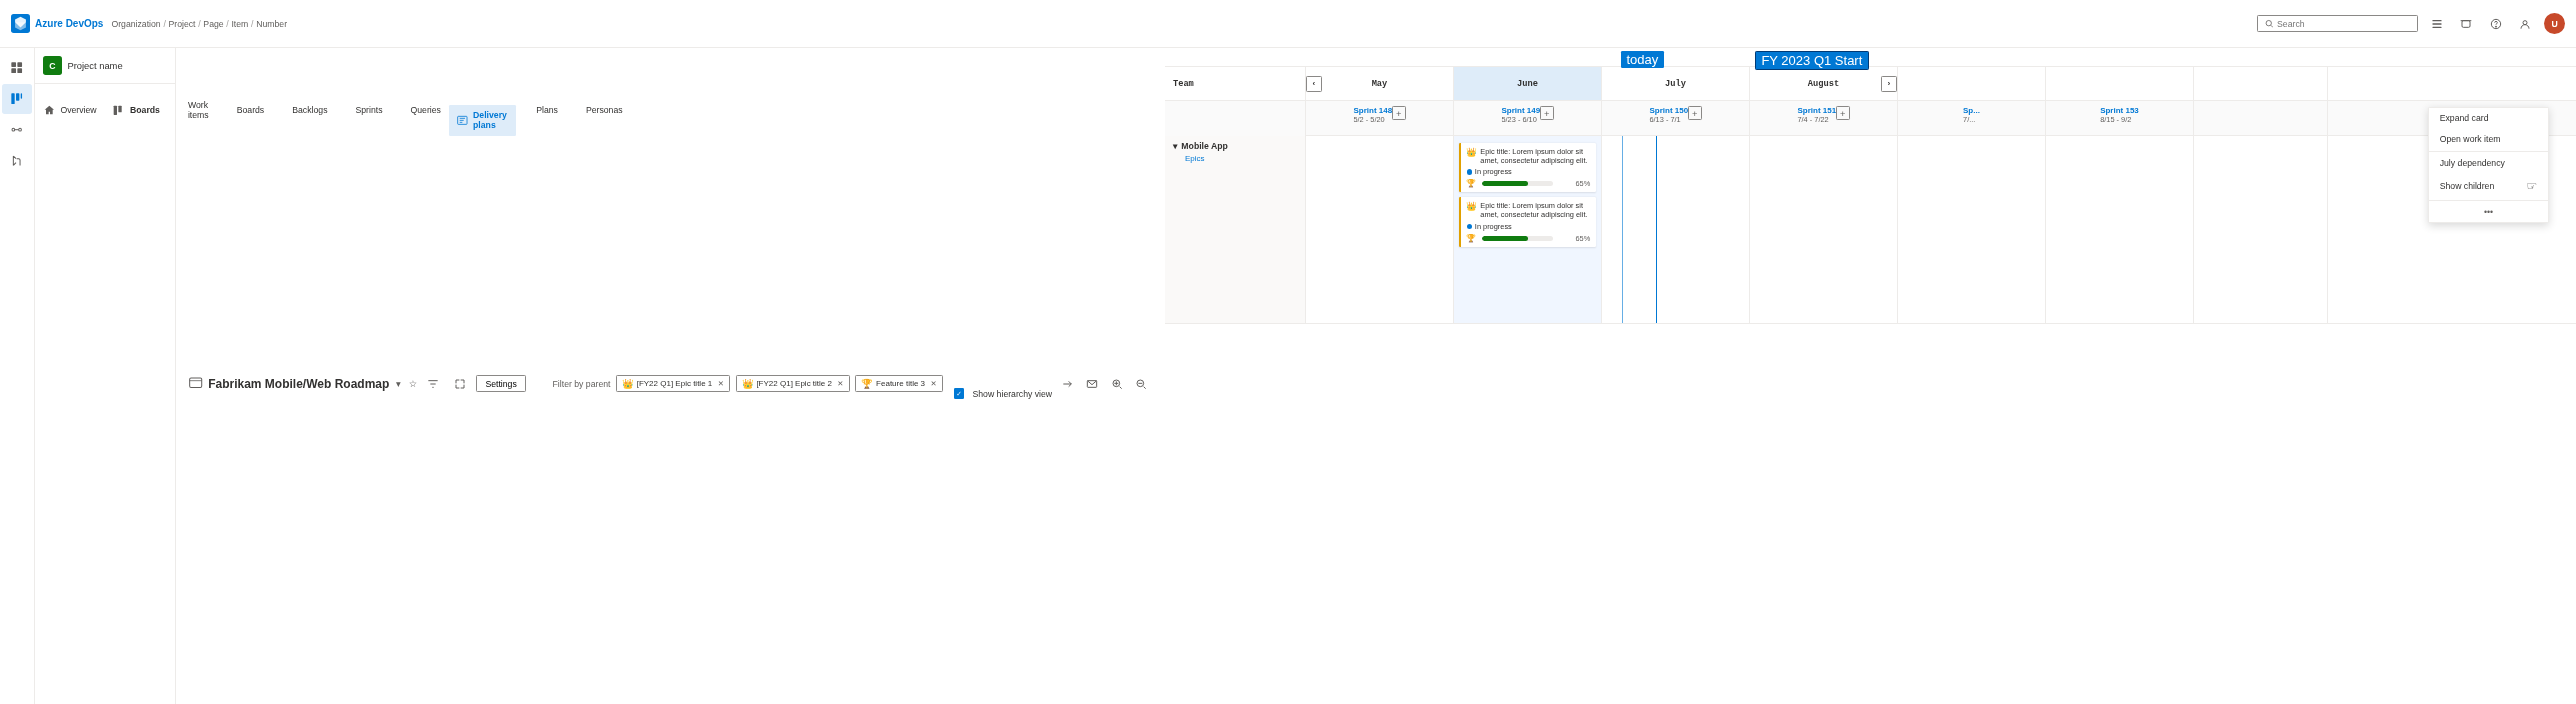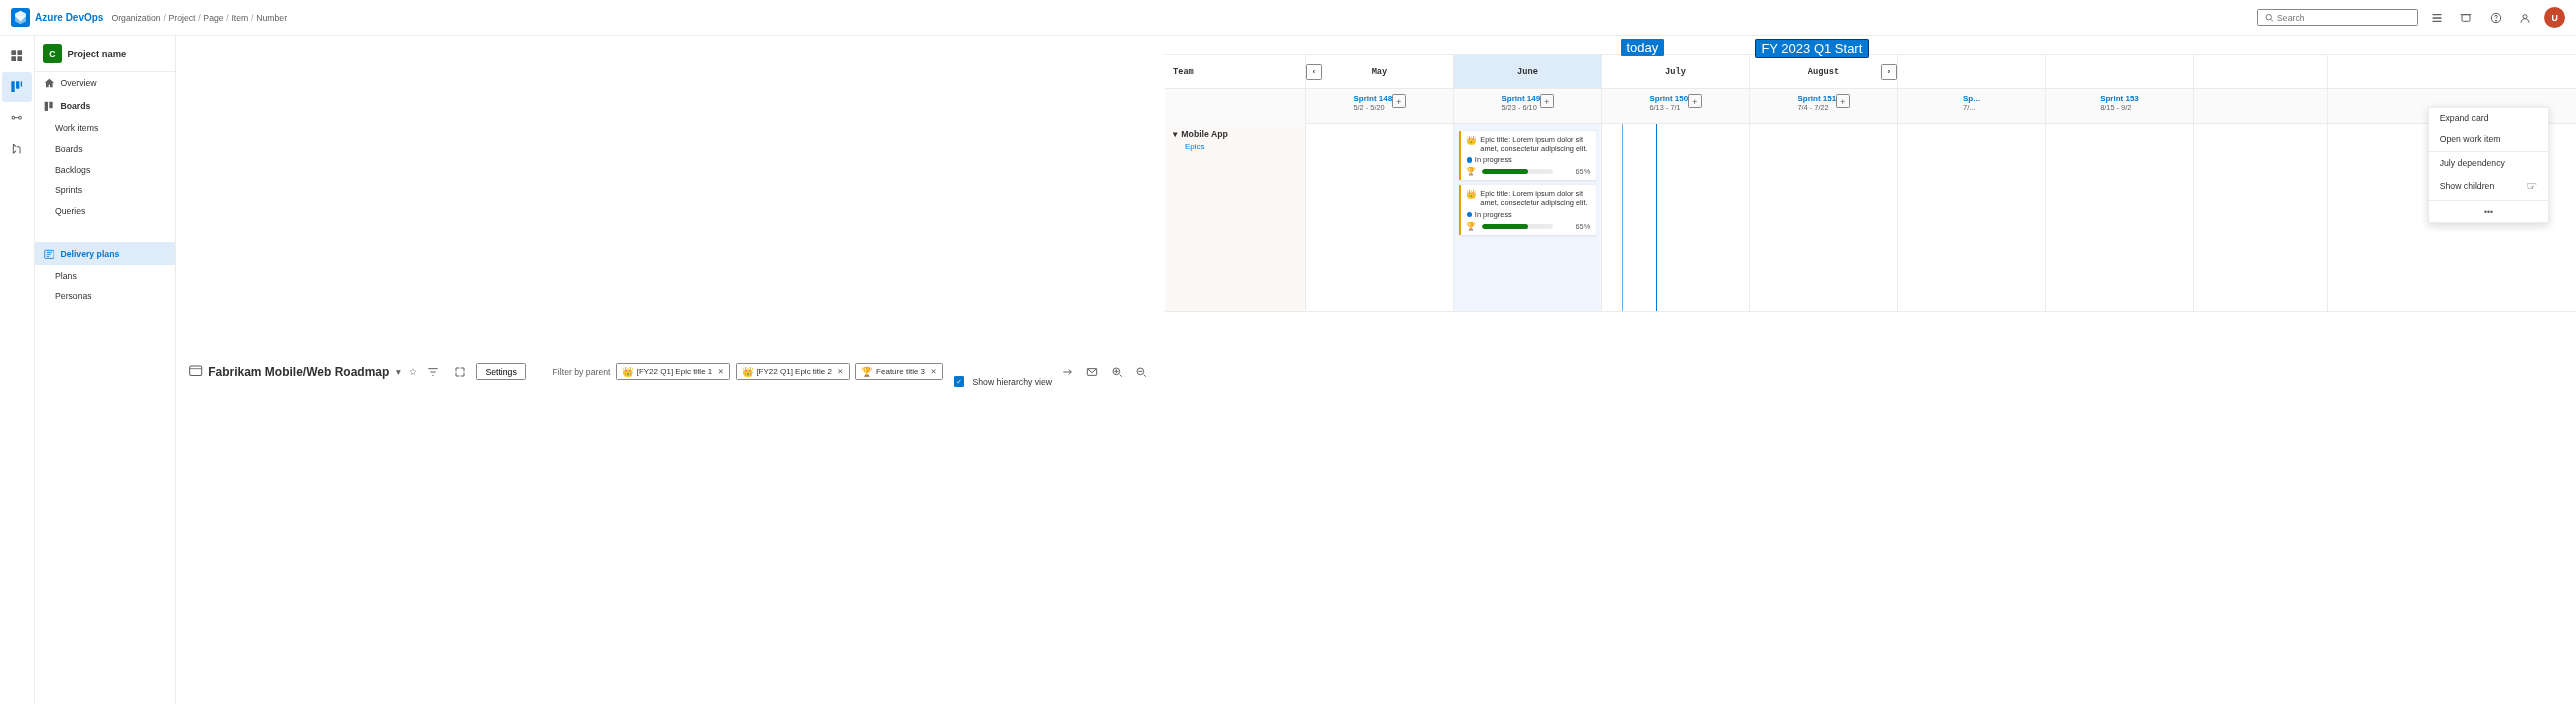--- a/index.html
+++ b/index.html
@@ -1,20 +1,20 @@
 <!DOCTYPE html>
 <html style="font-size:10.7px"><head>
   <meta charset="utf-8">
   <style>
     * { box-sizing: border-box; margin: 0; padding: 0; }
     body { font-family: 'Segoe UI', sans-serif; font-size: 9.4px; color: #323130; background: #fff; overflow: hidden; }
 
     
     .top-nav {
-      display: flex; align-items: center; height: 36px;
+      display: flex; align-items: center; height: 48px;
       background: #fff; border-bottom: 0.7px solid #edebe9;
       padding: 0 10.7px; gap: 8px;
     }
     .top-nav-logo { display: flex; align-items: center; gap: 5.4px; }
     .top-nav-logo .logo-icon { width: 19px; height: 19px; }
     .top-nav-logo span { font-weight: 600; font-size: 10px; color: #0078d4; }
     .top-nav-breadcrumb { font-size: 8.7px; color: #605e5c; display: flex; align-items: center; gap: 2.7px; }
     .top-nav-breadcrumb span { color: #605e5c; }
     .top-nav-breadcrumb .sep { color: #a19f9d; }
     .top-nav-right { margin-left: auto; display: flex; align-items: center; gap: 8px; }
@@ -43,22 +43,22 @@
 
     
     .left-panel {
       width: 141px; background: #fff; border-right: 0.7px solid #edebe9;
       display: flex; flex-direction: column;
     }
     .project-header {
       display: flex; align-items: center; padding: 8px 8px; gap: 5.4px; border-bottom: 0.7px solid #edebe9;
     }
     .project-avatar { width: 19px; height: 19px; background: #107c10; border-radius: 2.7px; display: flex; align-items: center; justify-content: center; color: #fff; font-weight: 700; font-size: 8.7px; }
-    .project-name { font-weight: 700; font-size: 9.4px; }
-    .nav-section { display: flex; flex-direction: column; }
+    .project-name { font-weight: 400; font-size: 9.4px; }
+    .nav-section { display: flex; flex-direction: row; }
     .nav-item {
       display: flex; align-items: center; gap: 5.4px; padding: 5.4px 8px;
       cursor: pointer; font-size: 8.7px; color: #323130; border-radius: 1.3px;
     }
     .nav-item.active { background: #deecf9; color: #0078d4; font-weight: 600; }
     .nav-item.bold { font-weight: 700; }
     .nav-item .nav-icon { width: 12px; height: 12px; display: flex; align-items: center; justify-content: center; }
     .nav-sub { padding-left: 20px; }
 
     

